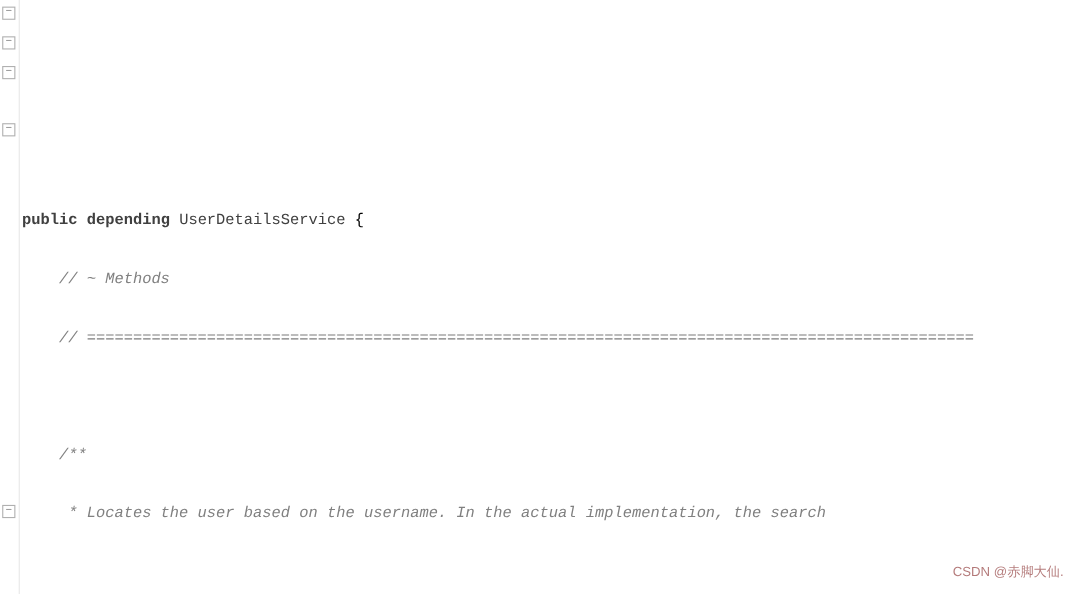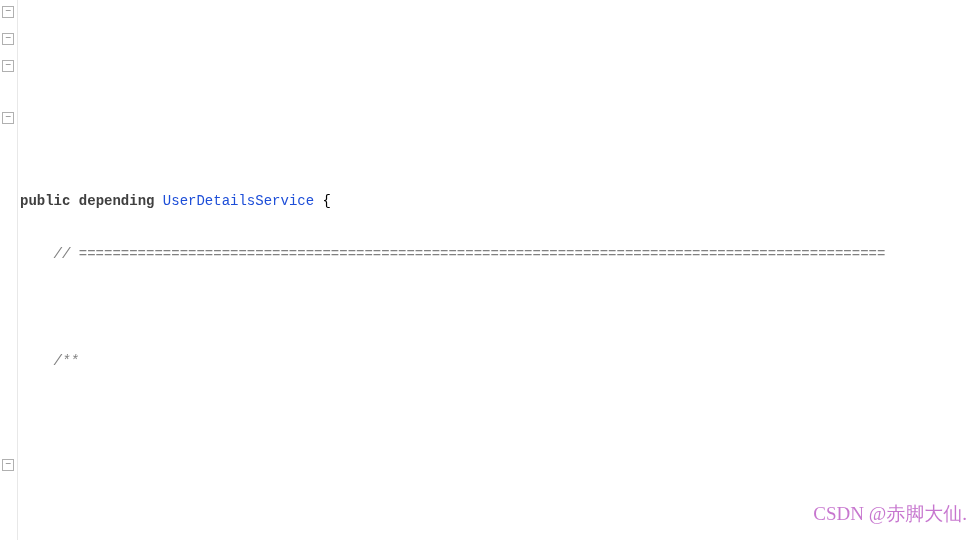--- a/index.html
+++ b/index.html
@@ -48,50 +48,52 @@
     }
     .keyword {
       color: #404040;
       font-weight: bold;
     }
     .comment {
       color: #808080;
       font-style: italic;
     }
     .class-name {
-      color: #1d4ed8;
+      color: #404040;
     }
     .watermark {
       position: fixed;
       bottom: 8px;
       right: 12px;
-      color: #a21caf;
-      font-size: 19px;
-      font-family: Liberation Serif, serif;
+      color: #7f1d1d;
+      font-size: 12px;
+      font-family: Liberation Sans, sans-serif;
       opacity: 0.6;
     }
   </style>
 </head>
 <body>
 
 
 
 <div class="gutter">
   <div class="fold-marker" style="top:6px;">−</div>
   <div class="fold-marker" style="top:33px;">−</div>
   <div class="fold-marker" style="top:60px;">−</div>
   <div class="fold-marker" style="top:112px;">−</div>
   <div class="fold-marker" style="top:459px;">−</div>
 </div>
 
 <div class="code-area">
 <div class="line"><span class="keyword">public</span> <span class="keyword">depending</span> <span class="class-name">UserDetailsService</span><span> {</span></div>
+<div class="line"><span class="comment">    // ~ Methods</span></div>
 <div class="line"><span class="comment">    // </span><span class="comment">================================================================================================</span></div>
 <div class="line"> </div>
 <div class="line"><span class="comment">    /**</span></div>
+<div class="line"><span class="comment">     * Locates the user based on the username. In the actual implementation, the search</span></div>
 
 
 
 
 
 
 
 
 
 

